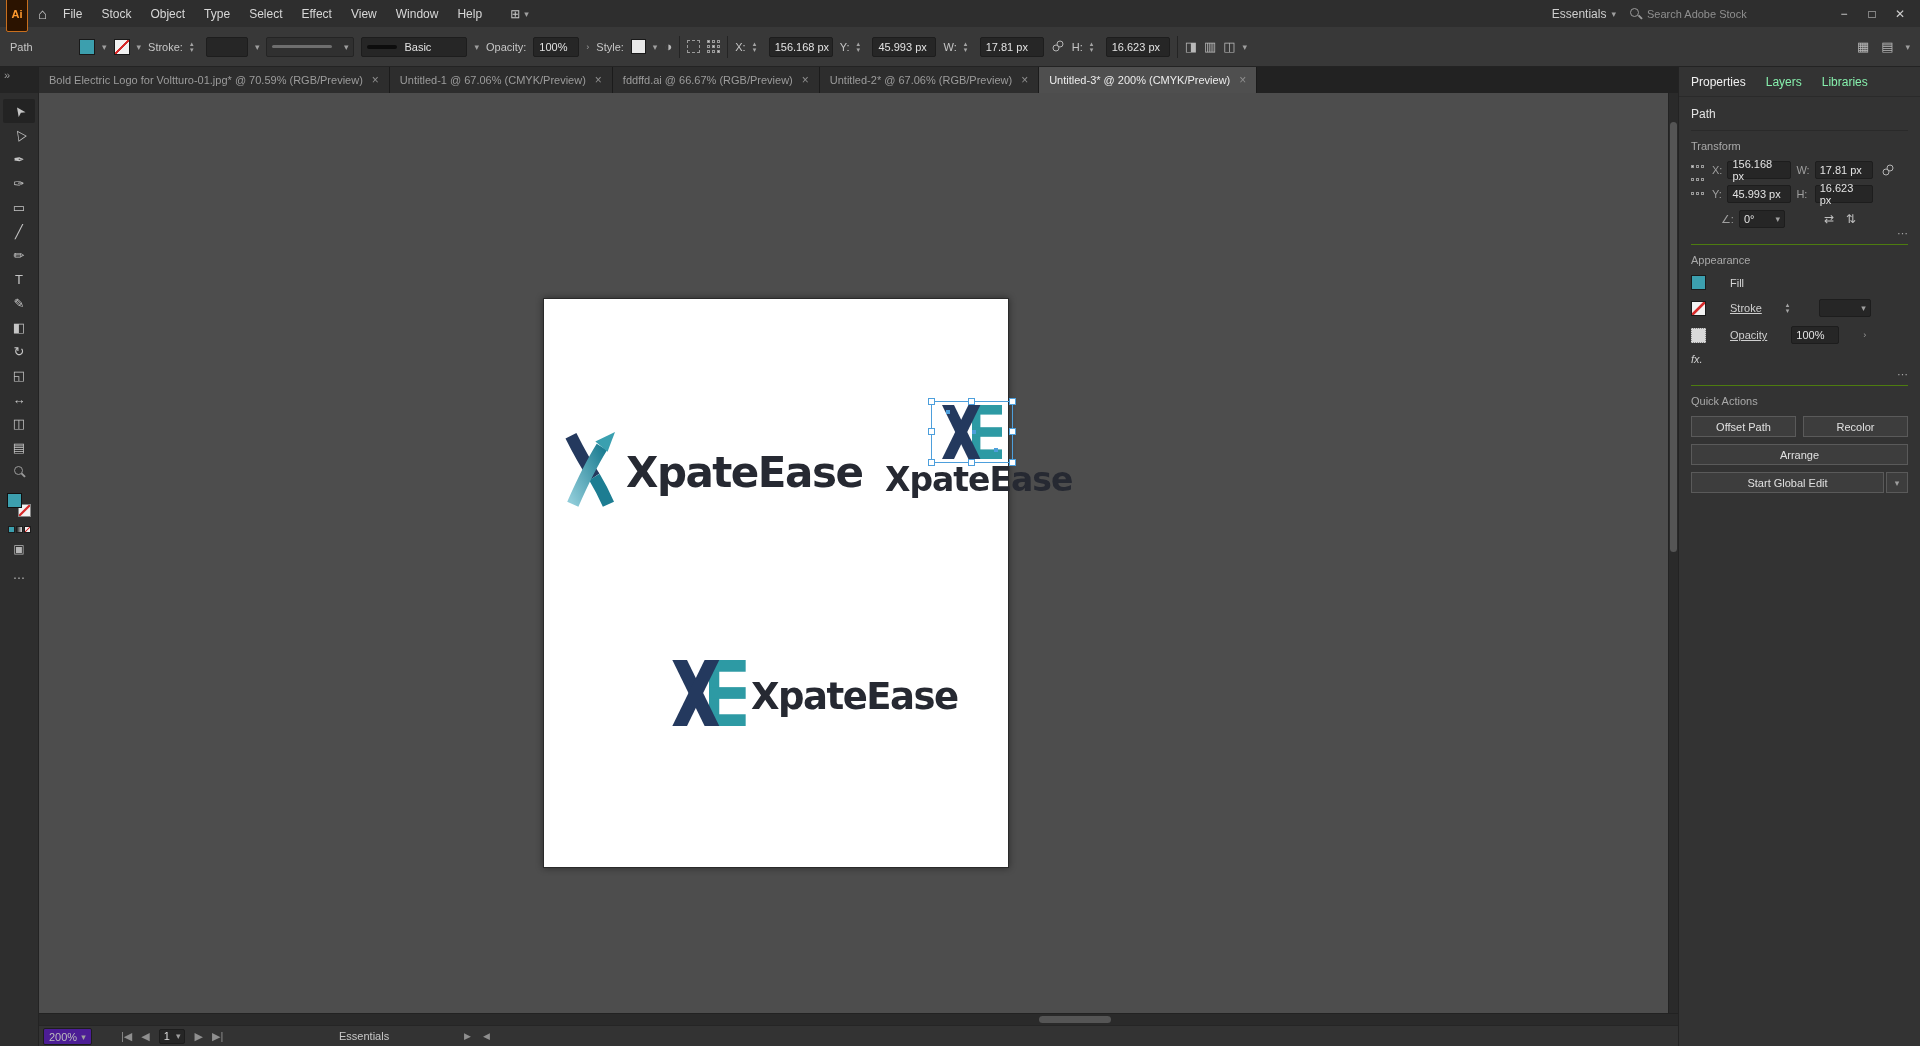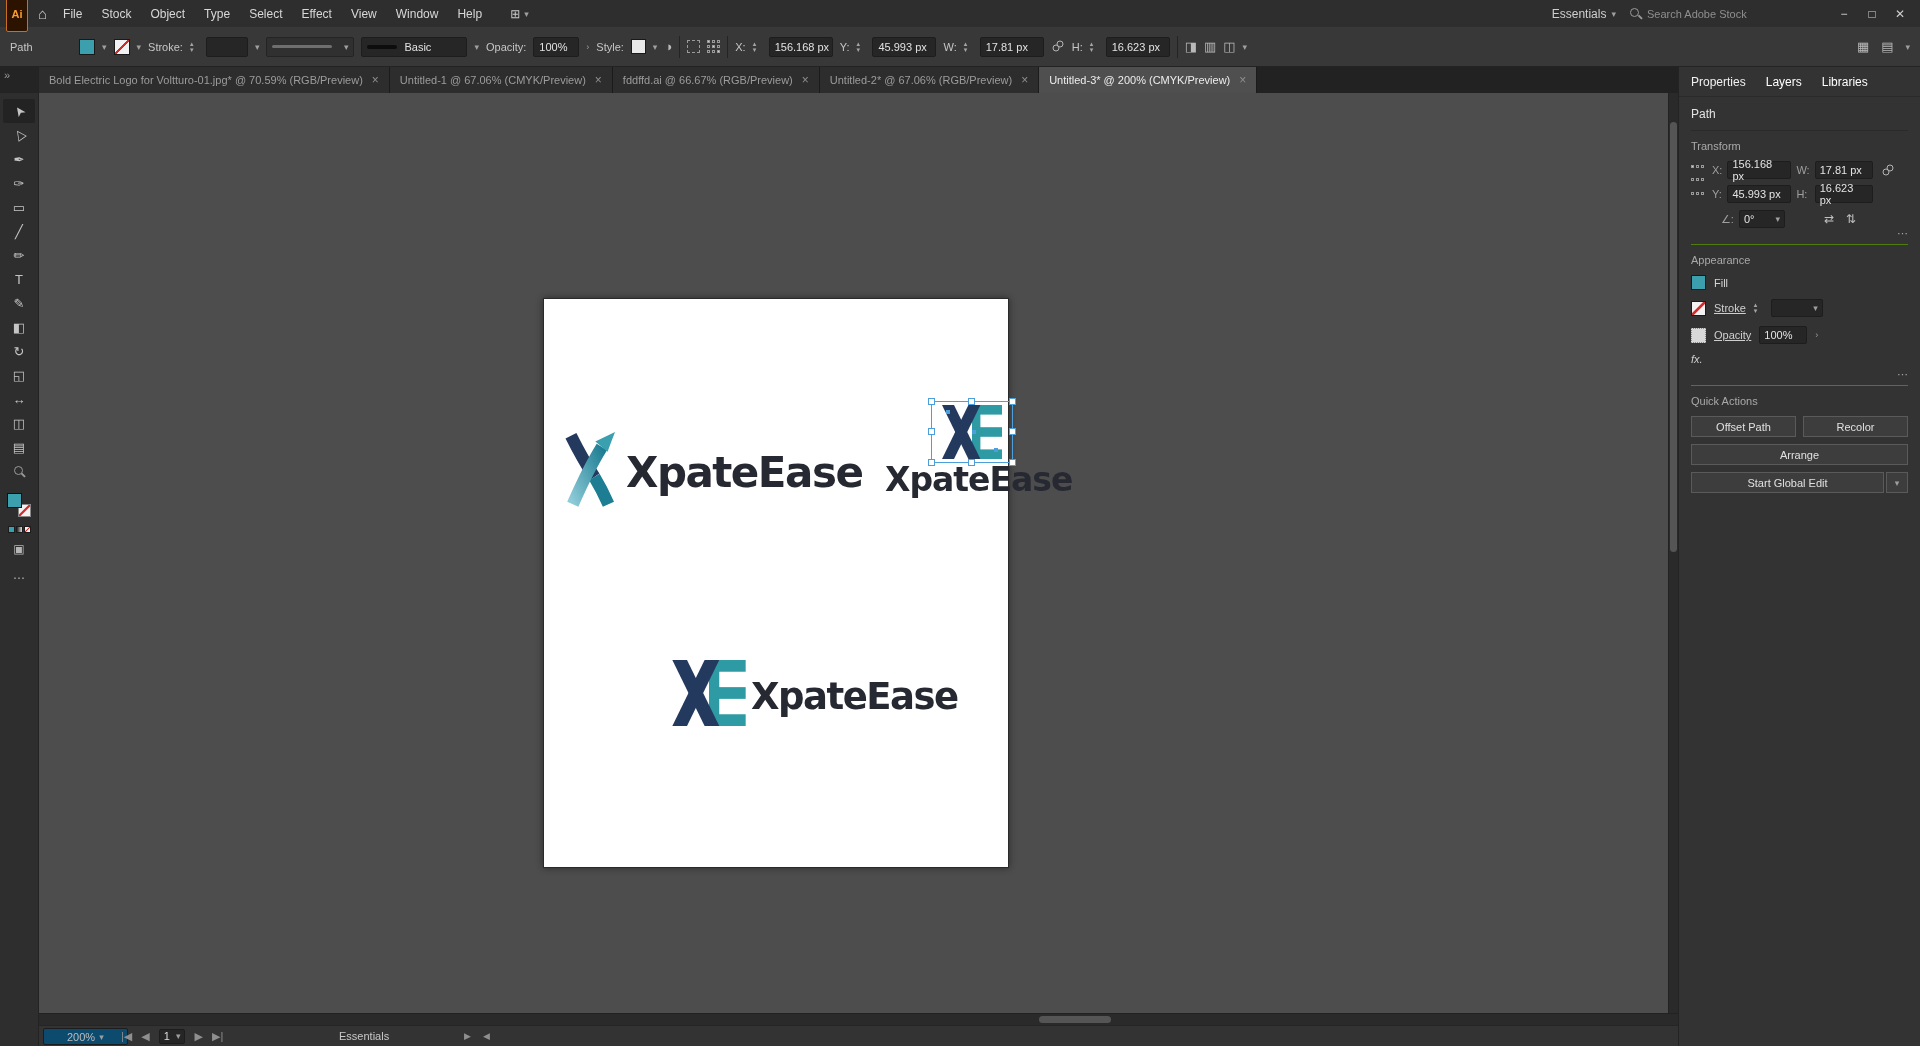--- a/index.html
+++ b/index.html
@@ -96,44 +96,44 @@
 
   
   .vscroll{position:absolute;right:0;top:0;bottom:0;width:10px;background:#2a2a2a;border-left:1px solid #222}
   .vscroll .thumb{position:absolute;left:1px;width:7px;top:29px;height:430px;background:#555;border-radius:4px}
   .hscroll{height:12px;background:#2a2a2a;border-top:1px solid #222;position:relative}
   .hscroll .thumb{position:absolute;top:2px;left:1000px;width:72px;height:7px;background:#555;border-radius:4px}
 
   
   .statusbar{height:21px;background:#333;border-top:1px solid #252525;position:relative;font-size:11px;color:#bdbdbd}
   .statusbar>*{position:absolute;top:0;height:100%;display:flex;align-items:center}
-  .zoom-box{left:4px;gap:4px;background:#0c4a6e;border:1px solid #1d1d1d;padding:0 23px;height:17px !important;top:2px !important;border-radius:2px}
+  .zoom-box{left:4px;gap:4px;background:#4c1d95;border:1px solid #1d1d1d;padding:0 5px;height:17px !important;top:2px !important;border-radius:2px}
   .nav-cluster{left:82px;gap:9px;color:#8f8f8f}
   .ab-field{background:#262626;border:1px solid #1d1d1d;height:15px;padding:0 4px;display:flex;align-items:center;gap:6px;color:#ddd;border-radius:2px}
   .status-text{left:300px;color:#c9c9c9}
   .sb-arrows{left:425px;gap:12px;color:#8f8f8f;font-size:9px}
 
   
   .right-panel{width:242px;background:#333;border-left:1px solid #232323;font-size:11px;display:flex;flex-direction:column}
   .panel-tabs{height:30px;display:flex;gap:20px;align-items:center;padding:0 12px;border-bottom:1px solid #2a2a2a;font-size:12px}
-  .panel-tabs span{color:#ffffff}
+  .panel-tabs span{color:#86efac}
   .panel-tabs span.active{color:#f0f0f0}
   .panel-body{padding:0 12px;flex:1}
   .obj-type{padding:10px 0 9px;color:#e3e3e3;font-size:12px;border-bottom:1px solid #2a2a2a}
   .sec{padding:9px 0 6px;border-bottom:1px solid #4d7c0f;position:relative}
   .sec-title{color:#a9a9a9;margin-bottom:9px}
   .sec-more{position:absolute;right:0;bottom:4px;color:#a5a5a5}
   .t-grid{display:flex;gap:8px}
   .t-fields{display:grid;grid-template-columns:auto 64px auto 58px;grid-gap:6px 5px;align-items:center}
   .pfield{background:#262626;border:1px solid #1d1d1d;height:18px;display:flex;align-items:center;padding:0 4px;color:#e3e3e3;border-radius:2px}
   .plabel{color:#9f9f9f}
   .chain{margin-top:2px}
   .angle-row{display:flex;align-items:center;gap:5px;margin:7px 0 10px 30px}
   .angle-row .flips{margin-left:34px;display:flex;gap:12px;color:#c0c0c0;font-size:12px}
-  .ap-row{display:flex;align-items:center;gap:8px;margin-bottom:9px}
+  .ap-row{display:flex;align-items:center;gap:24px;margin-bottom:9px}
   .ap-swatch{width:15px;height:15px;border:1px solid #1a1a1a}
   .ap-fill{background:var(--c-fill,#3C9FAE)}
   .ap-none{background:linear-gradient(135deg,transparent 40%,#d62a2a 46%,#d62a2a 54%,transparent 60%),#f2f2f2}
   .ap-op{background:#d9d9d9;border:1px dotted #8a8a8a}
   .ulink{text-decoration:underline;color:#cfcfcf}
   .fx{color:#cfcfcf;font-style:italic;margin:3px 0 14px}
   .qa-grid{display:grid;grid-template-columns:1fr 1fr;grid-gap:7px}
   .qa-btn{height:21px;background:#3d3d3d;border:1px solid #5a5a5a;border-radius:0;color:#e0e0e0;
     display:flex;align-items:center;justify-content:center}
   .qa-wide{grid-column:1/3}

